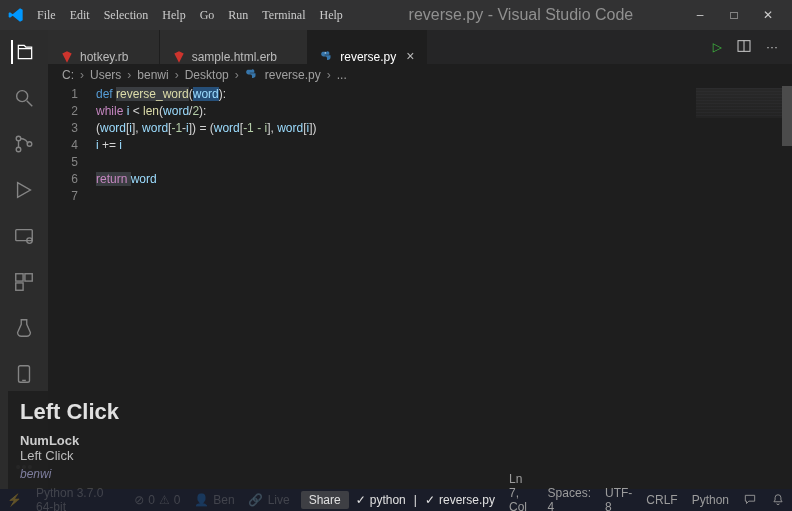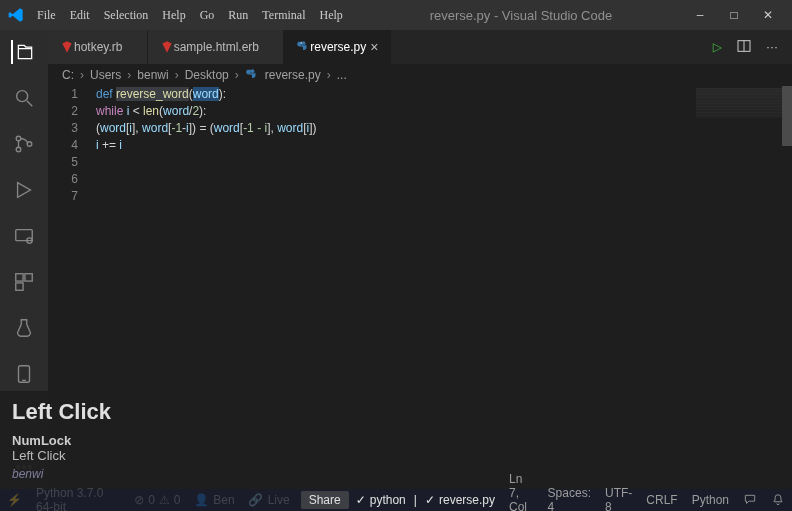--- a/index.html
+++ b/index.html
@@ -1,35 +1,35 @@
 <!DOCTYPE html>
 <html><head>
 <meta charset="utf-8">
 <style>
 * { margin:0; padding:0; box-sizing:border-box; font-family:"Segoe UI",Arial,sans-serif; font-size:12px; user-select:none; }
 html,body { width:792px; height:511px; background:#1e1e1e; color:#ccc; overflow:hidden; }
 
 .titlebar { height:30px; background:#323233; display:flex; align-items:center; padding:0 8px; }
 .titlebar .menu-item { padding:4px 7px; color:#ccc; cursor:pointer;font-family:Liberation Serif, serif; }
-.titlebar .title-text { flex:1; text-align:center; color:#909090; font-size:13px; }
+.titlebar .title-text { flex:1; text-align:center; color:#909090; font-size:16px; }
 .win-controls { display:flex; gap:18px; padding-right:8px; }
 .win-btn { width:16px; height:16px; display:flex; align-items:center; justify-content:center; color:#ccc; cursor:pointer; }
 .logo { width:16px; height:16px; margin-right:6px; fill:#0098ff; }
 
 .body-wrap { display:flex; height:calc(511px - 30px - 22px); width:100%; }
 .activitybar { width:48px; background:#2c2c2c; display:flex; flex-direction:column; align-items:center; padding-top:10px; gap:22px; }
 .act-icon { width:24px; height:24px; color:#858585; cursor:pointer; display:flex; align-items:center; justify-content:center; }
 .act-icon.active { color:#fff; border-left:2px solid #fff; margin-left:-2px; padding-left:2px;}
 .act-icon svg { stroke:currentColor; fill:none; stroke-width:1.5; }
 .act-more { margin-top:auto; margin-bottom:10px; }
 
 .main { flex:1; display:flex; flex-direction:column; position:relative; }
 
 .tabstrip { height:34px; background:#252526; display:flex; align-items:stretch; }
-.tab { display:flex; align-items:center; padding:0 12px; color:#bbb; background:#2d2d2d; border-right:1px solid #1e1e1e; cursor:pointer; font-size:13px;}
+.tab { display:flex; align-items:flex-end; padding:0 12px; color:#bbb; background:#2d2d2d; border-right:1px solid #1e1e1e; cursor:pointer; gap:6px; font-size:13px;}
 .tab.active { background:#1e1e1e; color:#fff; }
 .tab .icon { width:14px; height:14px; }
 .tab .close { margin-left:4px; color:#bbb; font-size:14px; visibility:hidden;}
 .tab.active .close { visibility:visible; }
 .tab-actions { margin-left:auto; display:flex; align-items:center; gap:14px; padding-right:14px; color:#ccc;}
 .tab-actions span { cursor:pointer; }
 .play-icon { color:#3fb93f; }
 
 .breadcrumbs { height:22px; display:flex; align-items:center; padding:0 14px; color:#a0a0a0; font-size:12px; gap:6px;}
 .breadcrumbs .crumb { cursor:pointer; }
@@ -46,21 +46,21 @@
 .tok-kw { color:#569cd6; }
 .tok-fn { color:#dcdcaa; }
 .tok-prm { color:#9cdcfe; }
 .tok-num { color:#b5cea8; }
 .tok-kw2 { color:#c586c0; }
 .tok-var { color:#9cdcfe; }
 .tok-txt { color:#d4d4d4; }
 .sel { background:#264f78; }
 .sel2 { background:#3a3d41; }
 
-.overlay { position:absolute; left:0; bottom:22px; width:260px; background:rgba(30,30,30,.92); padding:8px 12px 8px; }
+.overlay { position:absolute; left:8px; bottom:22px; width:260px; background:rgba(30,30,30,.92); padding:8px 12px 8px; }
 .overlay .big { font-family:Arial,sans-serif; font-size:22px; font-weight:600; color:#e0e0e0; margin-bottom:8px;}
 .overlay .sm1 { font-weight:600; color:#ccc; font-size:13px;}
 .overlay .sm2 { color:#bbb; font-size:13px; }
 .overlay .user { color:#7e7e9e; font-style:italic; font-size:12px; margin-top:4px;}
 
 .statusbar { position:absolute; bottom:0; left:0; right:0; height:22px; background:#1a1d29; display:flex; align-items:center; color:#9c9c9c; font-size:11.5px;}
 .statusbar .seg { padding:0 7px; cursor:pointer; display:flex; align-items:center; gap:4px;}
 .statusbar .right { margin-left:auto; display:flex;}
 .statusbar .box { background:#3e3f44; color:#e0e0e0; height:18px; display:flex; align-items:center; padding:0 8px; margin-left:4px; border-radius:2px;}
 .statusbar .chk { color:#e0e0e0;}
@@ -214,20 +214,21 @@
         <div>6</div>
         <div>7</div>
       </div>
       <div class="codelines">
         <div class="highlight-line" style="top:102px;"></div>
         <div class="codeline"><span class="tok-kw">def </span><span class="tok-fn sel2">reverse_word</span><span class="tok-txt">(</span><span class="tok-prm sel">word</span><span class="tok-txt">):</span></div>
         <div class="codeline"><span class="tok-kw2">while </span><span class="tok-var">i </span><span class="tok-txt">&lt; </span><span class="tok-fn">len</span><span class="tok-txt">(</span><span class="tok-var">word</span><span class="tok-txt">/</span><span class="tok-num">2</span><span class="tok-txt">):</span></div>
         <div class="codeline"><span class="tok-txt">(</span><span class="tok-var">word</span><span class="tok-txt">[</span><span class="tok-var">i</span><span class="tok-txt">], </span><span class="tok-var">word</span><span class="tok-txt">[</span><span class="tok-num">-1</span><span class="tok-txt">-</span><span class="tok-var">i</span><span class="tok-txt">]) = (</span><span class="tok-var">word</span><span class="tok-txt">[</span><span class="tok-num">-1 - i</span><span class="tok-txt">], </span><span class="tok-var">word</span><span class="tok-txt">[</span><span class="tok-var">i</span><span class="tok-txt">])</span></div>
         <div class="codeline"><span class="tok-var">i </span><span class="tok-txt">+= </span><span class="tok-var">i</span></div>
         <div class="codeline"></div>
+        <div class="codeline"><span class="tok-kw2 sel2">return </span><span class="tok-var">word</span></div>
         <div class="minimap"></div>
         <div class="scroll-ind"></div>
       </div>
     </div>
   </div>
 </div>
 
 <div class="overlay">
   <div class="big">Left Click</div>
   <div class="sm1">NumLock</div>

